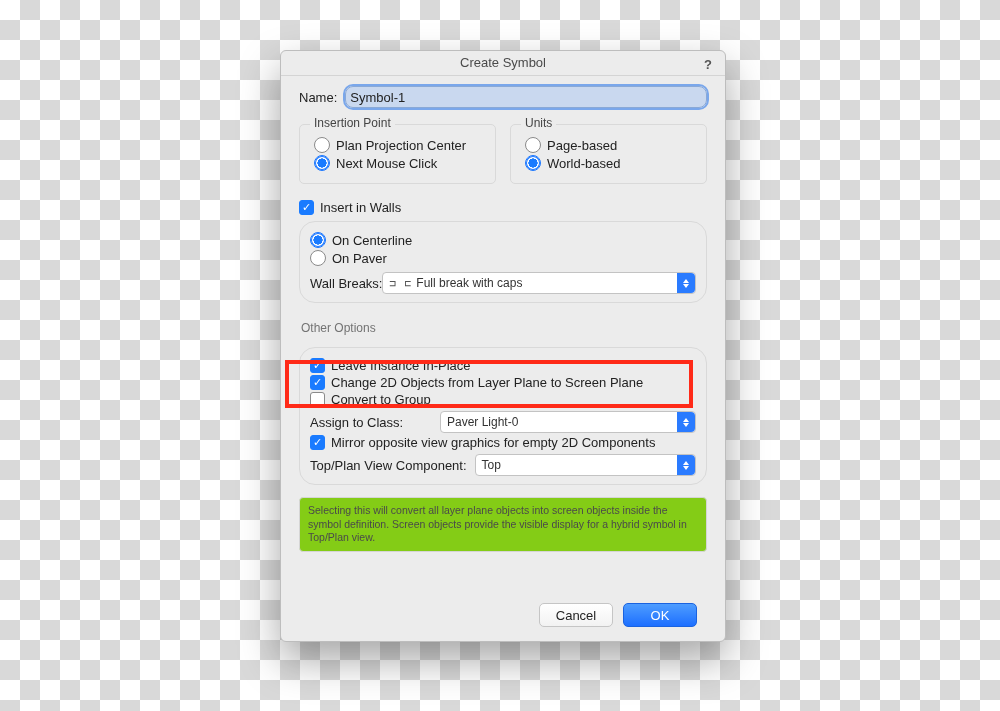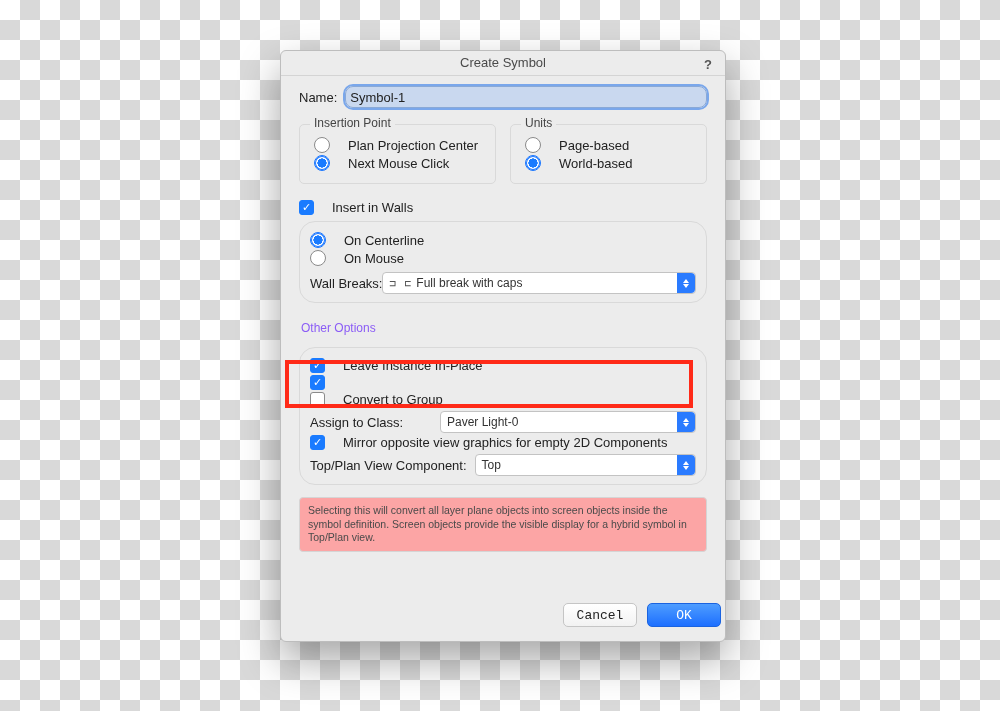--- a/index.html
+++ b/index.html
@@ -91,21 +91,21 @@
     top: -9px;
     left: 10px;
     background: #ececec;
     padding: 0 4px;
     font-size: 12px;
     color: #444;
   }
   .radio-row, .check-row {
     display: flex;
     align-items: center;
-    gap: 18px;
+    gap: 6px;
     margin: 2px 0;
   }
   .radio {
     width: 14px;
     height: 14px;
     border-radius: 50%;
     border: 1px solid #8a8a8a;
     background: #fff;
     display: inline-flex;
     align-items: center;
@@ -192,48 +192,47 @@
     margin-bottom:1px;
   }
   .select-ctl .arrow::after {
     content:"";
     border-left:3px solid transparent;
     border-right:3px solid transparent;
     border-top:4px solid #fff;
   }
   .subsection-label {
     font-size: 12px;
-    color: #8b5cf6;
+    color: #737373;
     margin: 14px 0 2px 2px;
   }
   .highlight-box {
     position: absolute;
     border: 4px solid #ff2a18;
     pointer-events: none;
     left: 285px;
     top: 360px;
     width: 400px;
     height: 40px;
   }
   .hint-box {
     border: 1px solid #d5d5d5;
     border-radius: 4px;
-    background: #fca5a5;
+    background: #84cc16;
     padding: 6px 8px;
     font-size: 10.5px;
     color: #4a4a4a;
     line-height: 1.3;
     margin-top: 8px;
   }
   .button-row {
     display:flex;
     justify-content:flex-end;
     gap:10px;
-    padding: 12px 4px 14px 0;
-    font-family: Liberation Mono, monospace;
+    padding: 12px 28px 14px 0;
   }
   .btn {
     min-width: 72px;
     height: 22px;
     border-radius: 5px;
     font-size: 13px;
     display:inline-flex;
     align-items:center;
     justify-content:center;
     border:1px solid #c5c5c5;
@@ -309,21 +308,21 @@
           <span class="checkbox checked"></span>
           <span>Insert in Walls</span>
         </div>
         <div class="inner-group">
           <div class="radio-row">
             <span class="radio checked"></span>
             <span>On Centerline</span>
           </div>
           <div class="radio-row">
             <span class="radio"></span>
-            <span>On Mouse</span>
+            <span>On Paver</span>
           </div>
           <div class="wb-row">
             <span>Wall Breaks:</span>
             <div class="select-ctl" style="flex:1">
               <span class="breaks-icon">⊐ ⊏</span>
               <span>Full break with caps</span>
               <span class="arrow"></span>
             </div>
           </div>
         </div>
@@ -331,20 +330,21 @@
 
       <div class="subsection-label">Other Options</div>
 
       <div class="inner-group" style="position:relative;">
         <div class="check-row">
           <span class="checkbox checked"></span>
           <span>Leave Instance In-Place</span>
         </div>
         <div class="check-row">
           <span class="checkbox checked"></span>
+          <span>Change 2D Objects from Layer Plane to Screen Plane</span>
         </div>
         <div class="check-row">
           <span class="checkbox"></span>
           <span>Convert to Group</span>
         </div>
         <div class="row" style="margin-top:4px; gap:10px;">
           <span style="min-width:120px;">Assign to Class:</span>
           <div class="select-ctl" style="flex:1">
             <span>Paver Light-0</span>
             <span class="arrow"></span>

